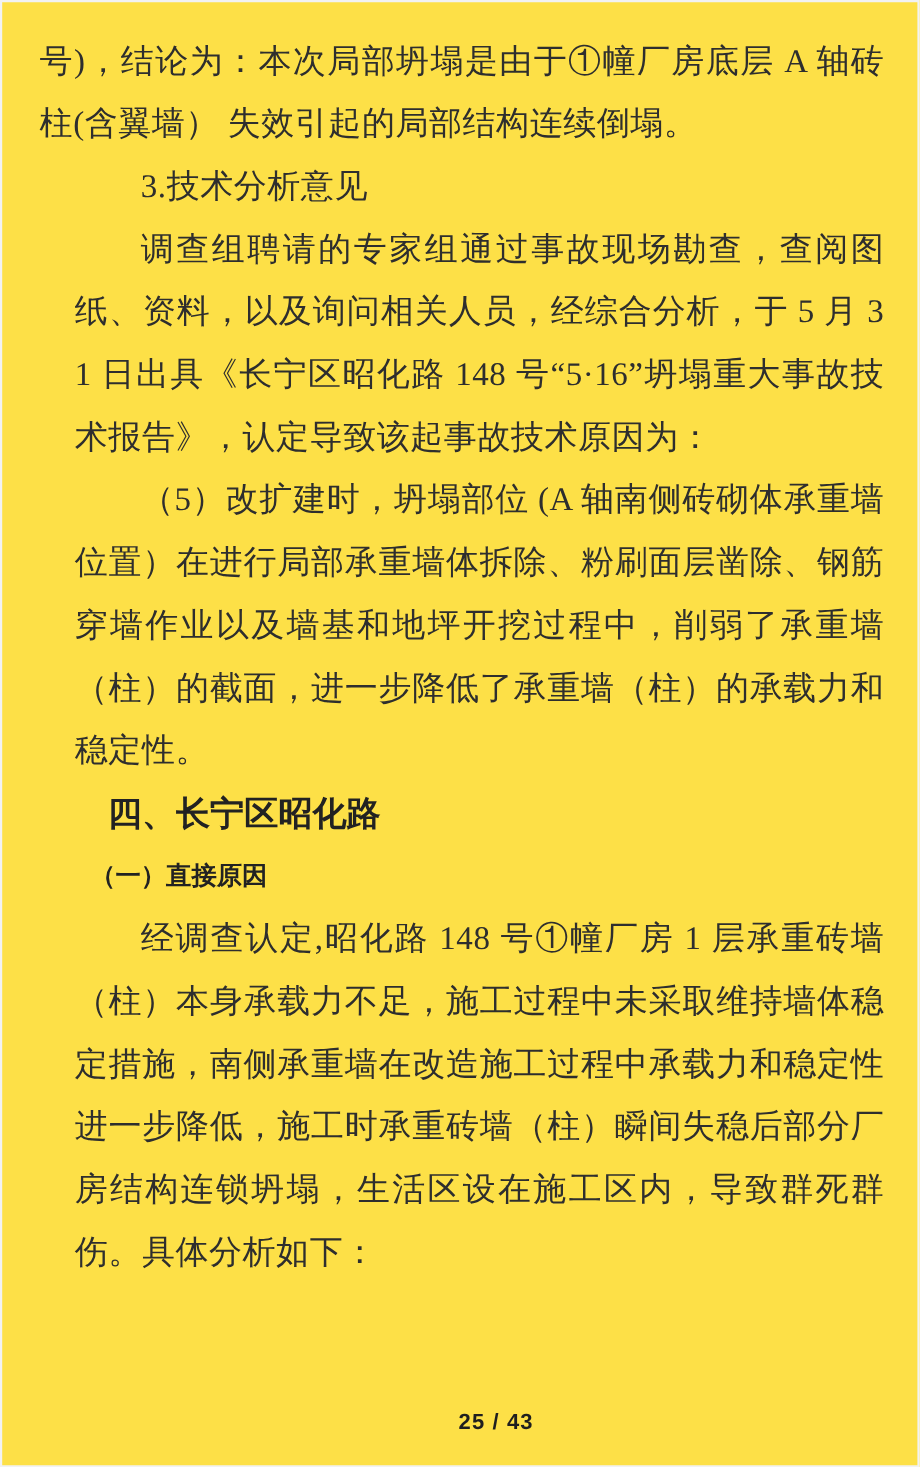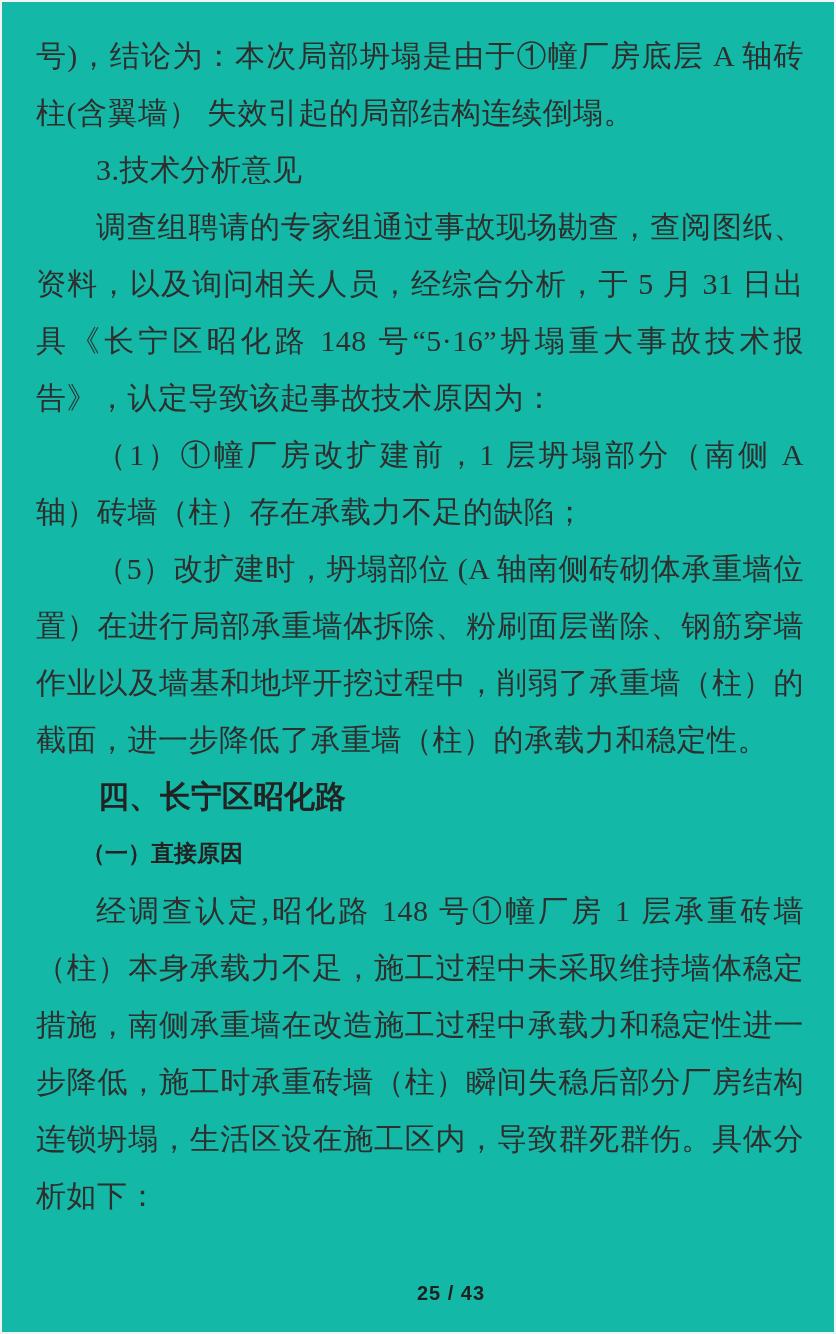--- a/index.html
+++ b/index.html
@@ -4,40 +4,41 @@
 <style>
   html, body {
     margin: 0;
     padding: 0;
     background: #ffffff;
   }
   .page {
     position: relative;
     width: 836px;
     height: 1334px;
-    background: #14b8a6;
+    background: #fde047;
     box-sizing: border-box;
     padding: 27px 32px 0 36px;
     box-shadow: inset 0 0 0 2px #f2f2f2;
     overflow: hidden;
     font-family: "Liberation Serif", "DejaVu Serif", serif;
     color: #2e2e2e;
   }
   .body-par {
     margin: 0;
     font-size: 30px;
     line-height: 57px;
     text-align: justify;
     text-justify: inter-ideograph;
     font-weight: normal;
     letter-spacing: 0.5px;
     word-break: break-all;
   }
   .indent {
     text-indent: 2em;
+    margin-left: 32px;
   }
   .h-section {
     margin: 0;
     font-family: "Liberation Sans", "DejaVu Sans", sans-serif;
     font-size: 31px;
     line-height: 57px;
     font-weight: bold;
     color: #222222;
     text-indent: 2em;
   }
@@ -68,21 +69,20 @@
 <body>
 
 <div class="page">
 
   <p class="body-par">号)，结论为：本次局部坍塌是由于①幢厂房底层 A 轴砖柱(含翼墙） 失效引起的局部结构连续倒塌。</p>
 
   <p class="body-par indent">3.技术分析意见</p>
 
   <p class="body-par indent">调查组聘请的专家组通过事故现场勘查，查阅图纸、资料，以及询问相关人员，经综合分析，于 5 月 31 日出具《长宁区昭化路 148 号“5·16”坍塌重大事故技术报告》，认定导致该起事故技术原因为：</p>
 
-  <p class="body-par indent">（1）①幢厂房改扩建前，1 层坍塌部分（南侧 A 轴）砖墙（柱）存在承载力不足的缺陷；</p>
 
 
   <p class="body-par indent">（5）改扩建时，坍塌部位 (A 轴南侧砖砌体承重墙位置）在进行局部承重墙体拆除、粉刷面层凿除、钢筋穿墙作业以及墙基和地坪开挖过程中，削弱了承重墙（柱）的截面，进一步降低了承重墙（柱）的承载力和稳定性。</p>
 
   <h2 class="h-section">四、长宁区昭化路</h2>
 
   <h3 class="h-subsection">（一）直接原因</h3>
 
   <p class="body-par indent">经调查认定,昭化路 148 号①幢厂房 1 层承重砖墙（柱）本身承载力不足，施工过程中未采取维持墙体稳定措施，南侧承重墙在改造施工过程中承载力和稳定性进一步降低，施工时承重砖墙（柱）瞬间失稳后部分厂房结构连锁坍塌，生活区设在施工区内，导致群死群伤。具体分析如下：</p>
 

